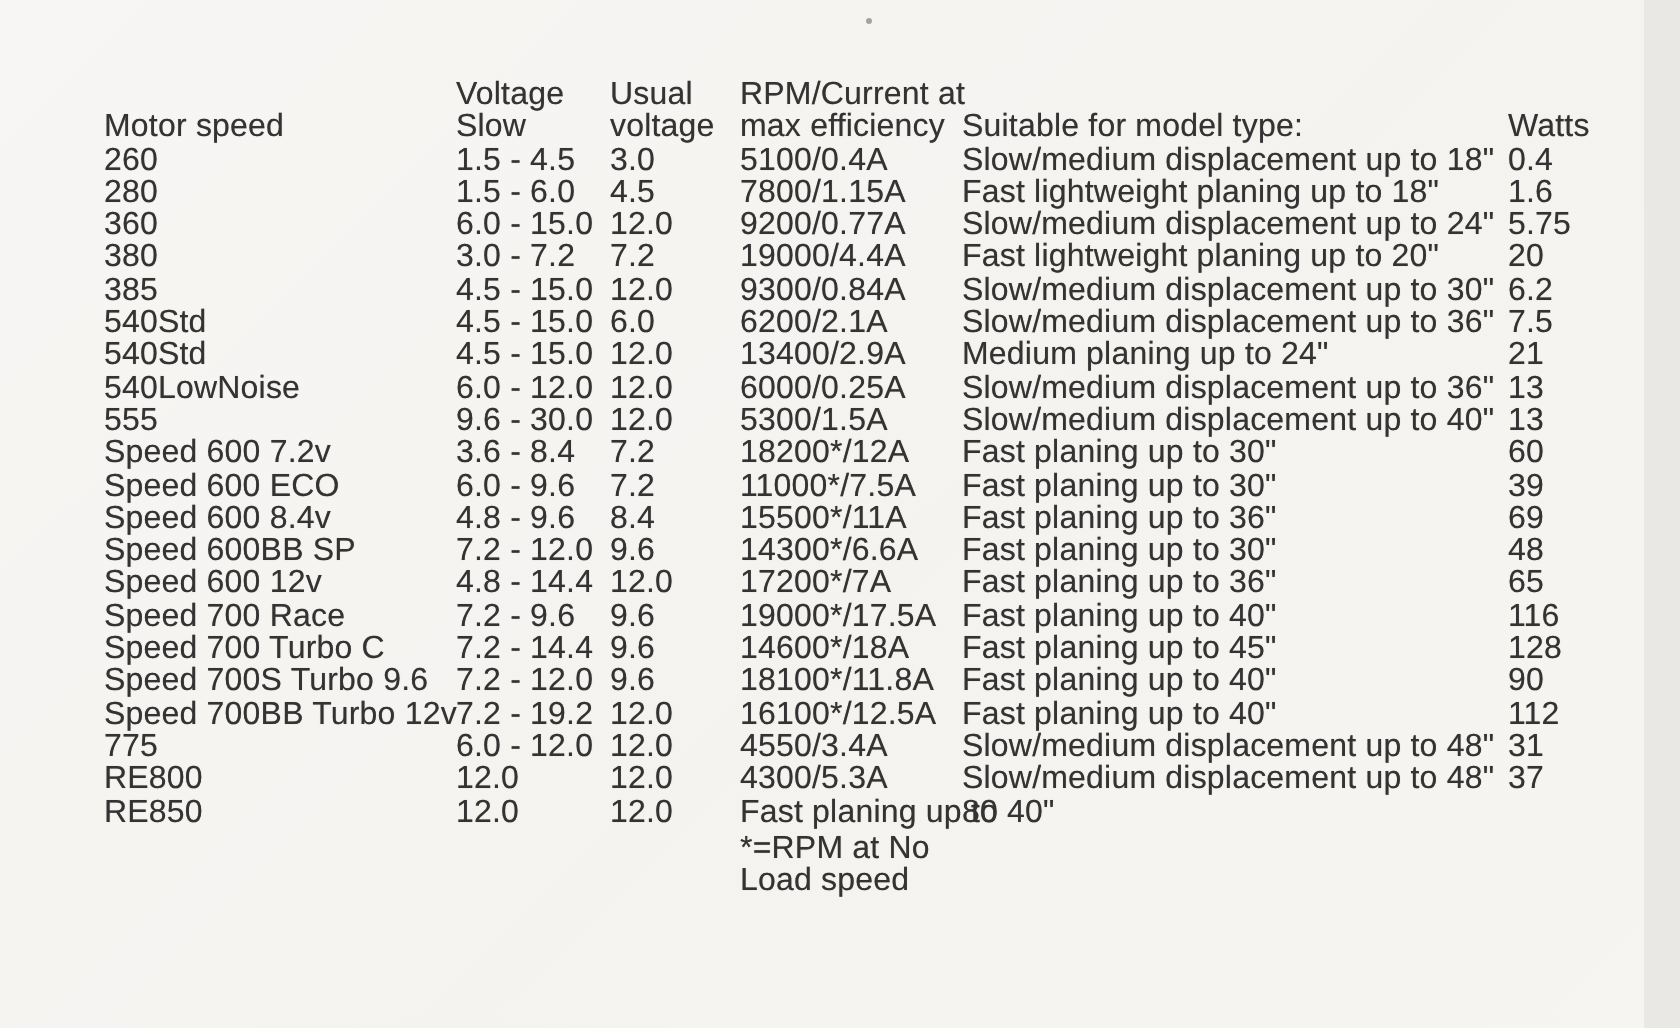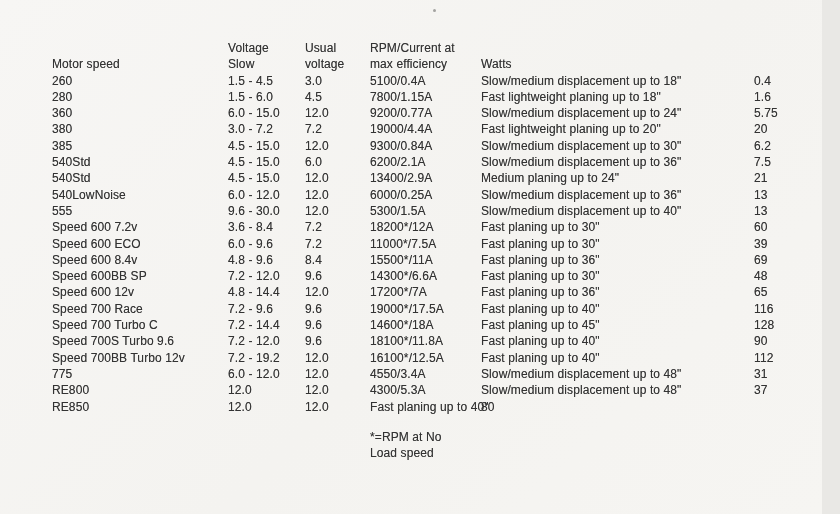--- a/index.html
+++ b/index.html
@@ -7,41 +7,41 @@
     padding: 0;
     background: #e9e8e5;
   }
   .page {
     position: relative;
     width: 822px;
     height: 514px;
     overflow: hidden;
     background: linear-gradient(135deg, #f7f6f4 0%, #f4f3f0 55%, #f6f5f2 100%);
     font-family: "Liberation Sans", "DejaVu Sans", sans-serif;
-    font-size: 12px;
+    font-size: 16px;
     line-height: 16.3px;
     color: #333333;
     letter-spacing: 0.1px;
   }
   .content {
     position: absolute;
     left: 52px;
     top: 40px;
   }
   .grid {
     display: grid;
     grid-template-columns: 176px 77px 65px 111px 273px 60px;
   }
   .cell {
     white-space: nowrap;
     overflow: visible;
   }
   .footnote {
     margin-left: 318px;
-    margin-top: 14px;
+    margin-top: 2px;
     white-space: pre-line;
   }
   .speck {
     position: absolute;
     left: 433px;
     top: 9px;
     width: 3px;
     height: 3px;
     border-radius: 50%;
     background: #8f8f8c;
@@ -67,20 +67,21 @@
       <div class="cell">RPM/Current at</div>
       <div class="cell"></div>
       <div class="cell"></div>
     </div>
 
     <div class="grid">
       <div class="cell">Motor speed</div>
       <div class="cell">Slow</div>
       <div class="cell">voltage</div>
       <div class="cell">max efficiency</div>
+      <div class="cell">Suitable for model type:</div>
       <div class="cell">Watts</div>
     </div>
 
     <div>
         <div class="grid">
           <div class="cell">260</div>
           <div class="cell">1.5 - 4.5</div>
           <div class="cell">3.0</div>
           <div class="cell">5100/0.4A</div>
           <div class="cell">Slow/medium displacement up to 18"</div>

